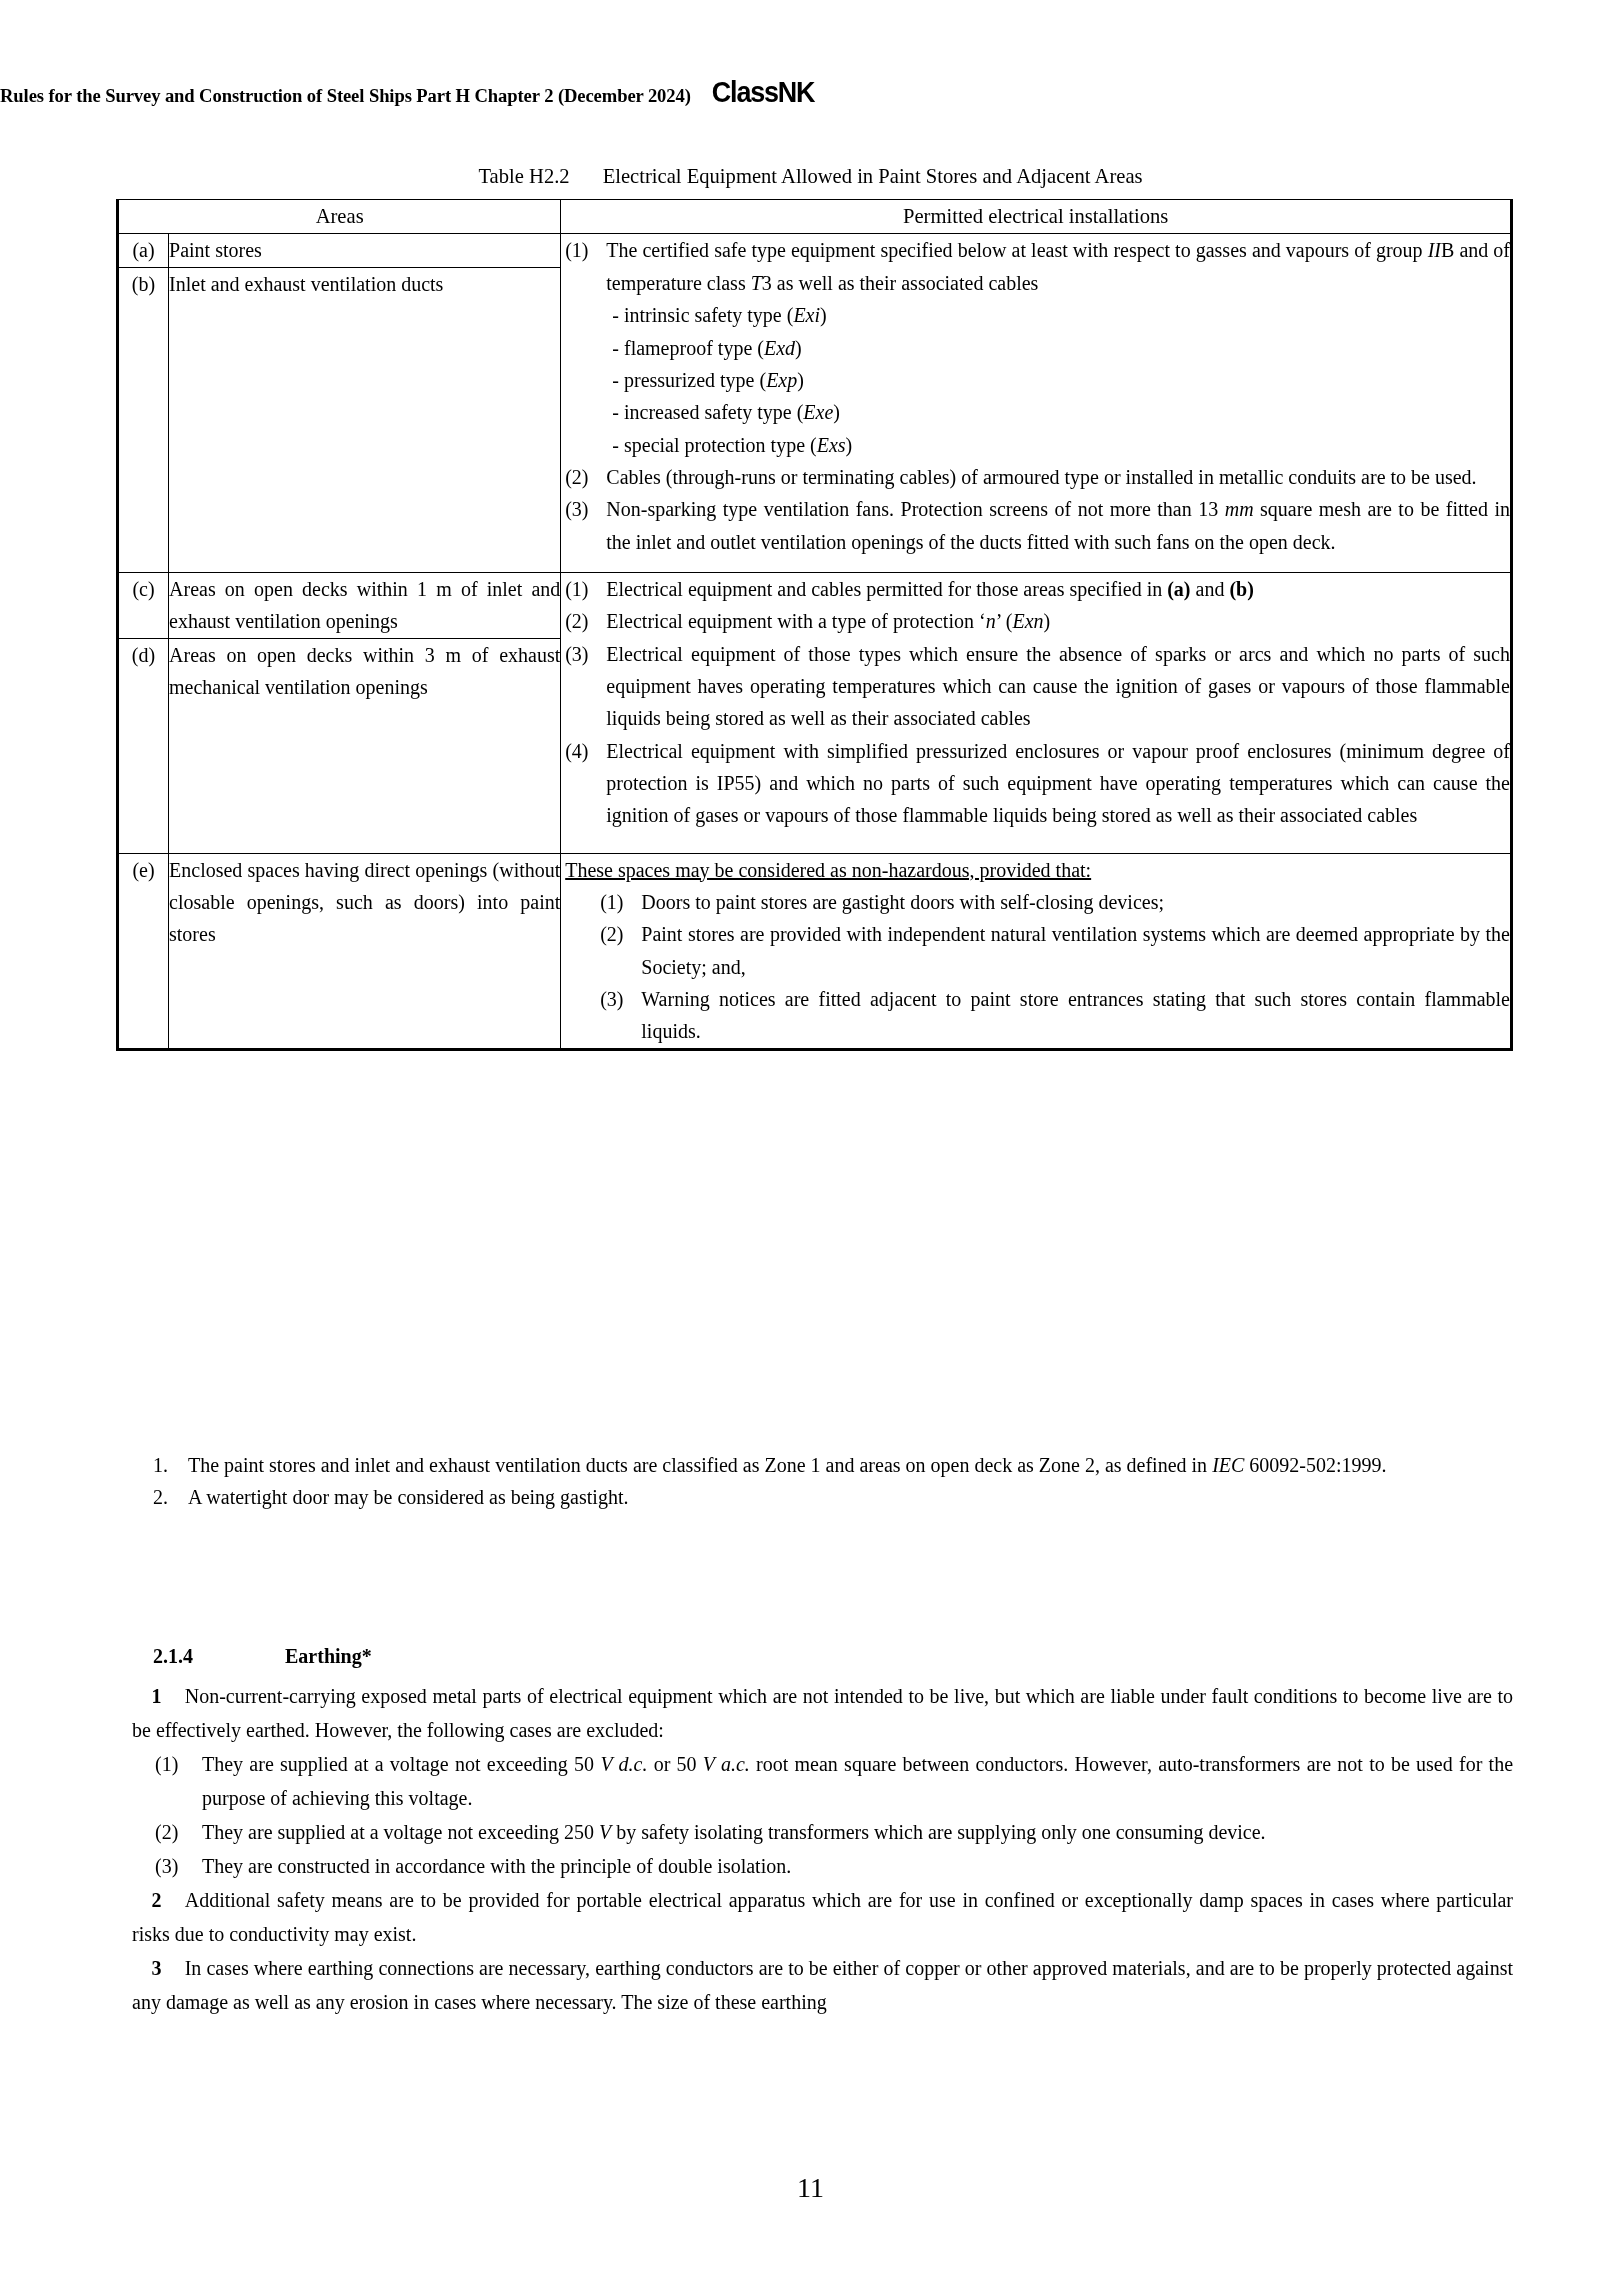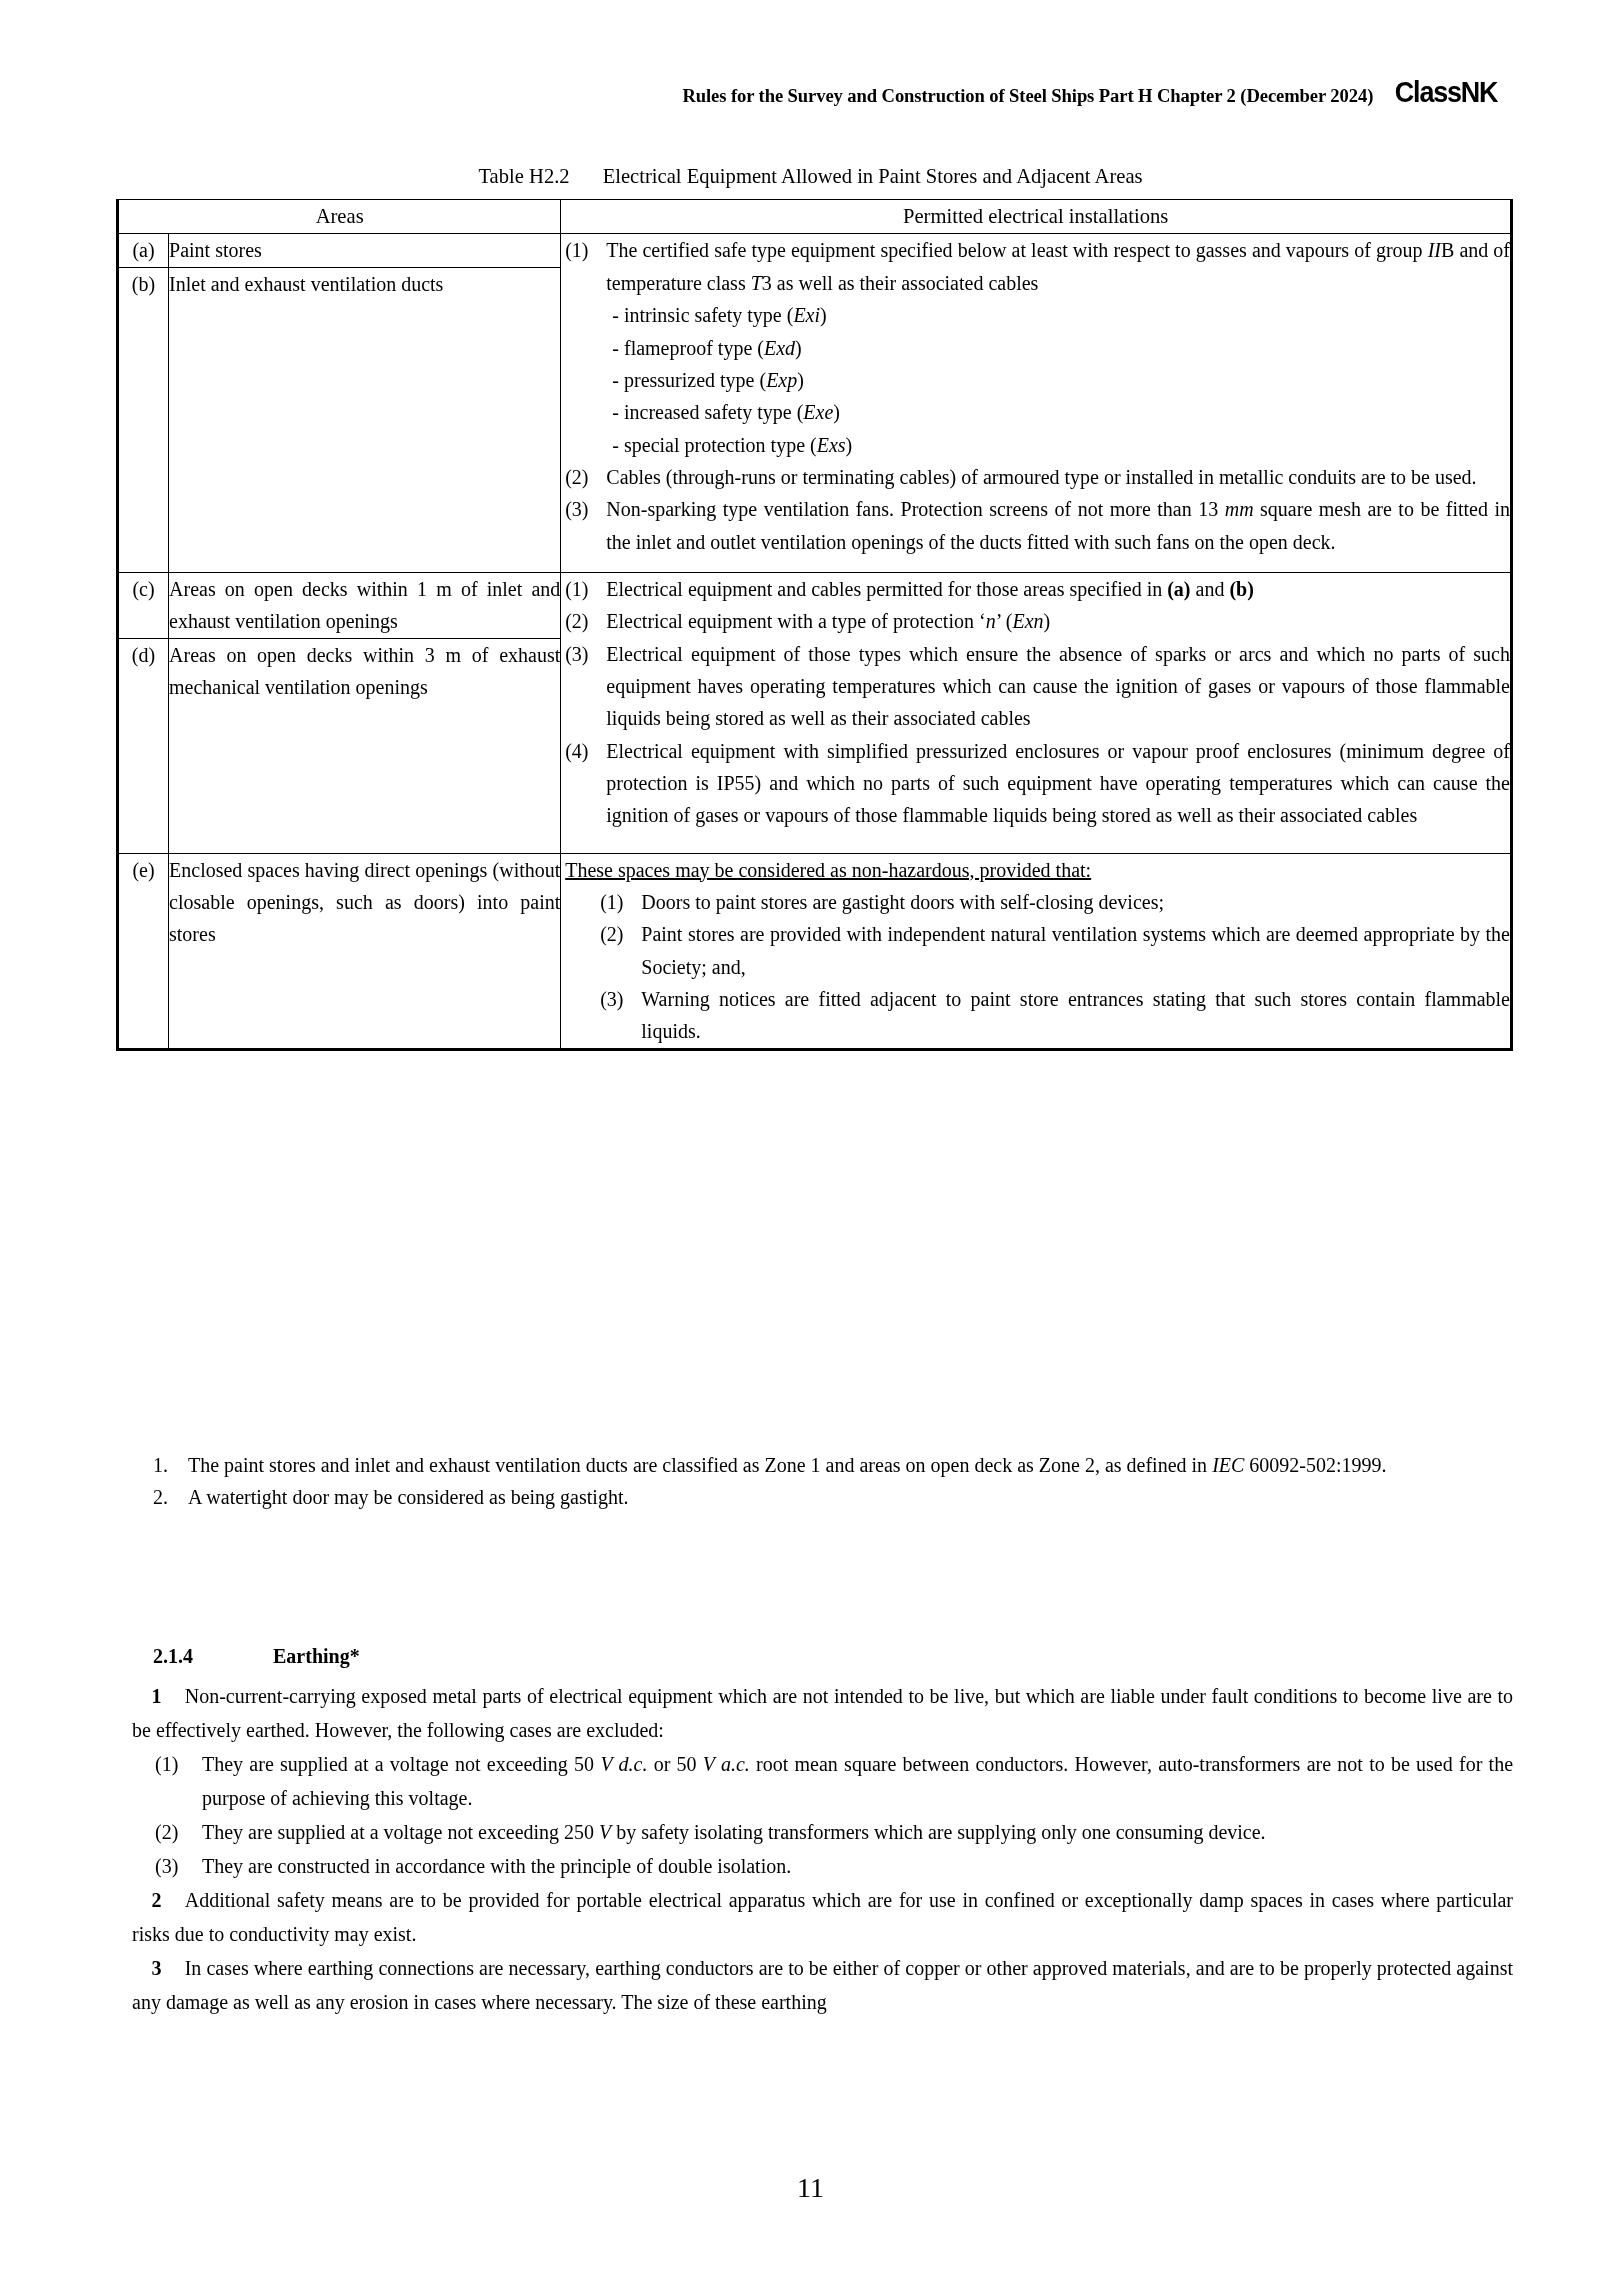--- a/index.html
+++ b/index.html
@@ -24,24 +24,24 @@
     padding: 0;
   }
 
   
   .runhead {
     position: absolute;
     left: 0;
     top: 76px;
     width: 1621px;
     text-align: right;
-    padding-right: 120px;
+    padding-right: 48px;
     box-sizing: border-box;
     display: flex;
-    justify-content: flex-end;
+    justify-content: flex-start;
     align-items: baseline;
     gap: 17.6px;
   }
   .runhead-title {
     font-weight: bold;
     font-size: 18.6px;
     letter-spacing: -0.1px;
     white-space: nowrap;
   }
   .brand {
@@ -177,21 +177,21 @@
     top: 1639px;
     width: 1397px;
     font-size: 20px;
     line-height: 1.70;
   }
   .sec-head {
     font-weight: bold;
     margin: 0 0 5.9px 0;
     padding-left: 37px;
     display: flex;
-    gap: 4px;
+    gap: 16px;
   }
   .sec-head .secno { width: 116px; flex: 0 0 auto; }
   .para {
     text-align: justify;
     text-align-last: left;
     margin: 0 0 0 16px;
     text-indent: 0;
   }
   .para .lead {
     font-weight: bold;

